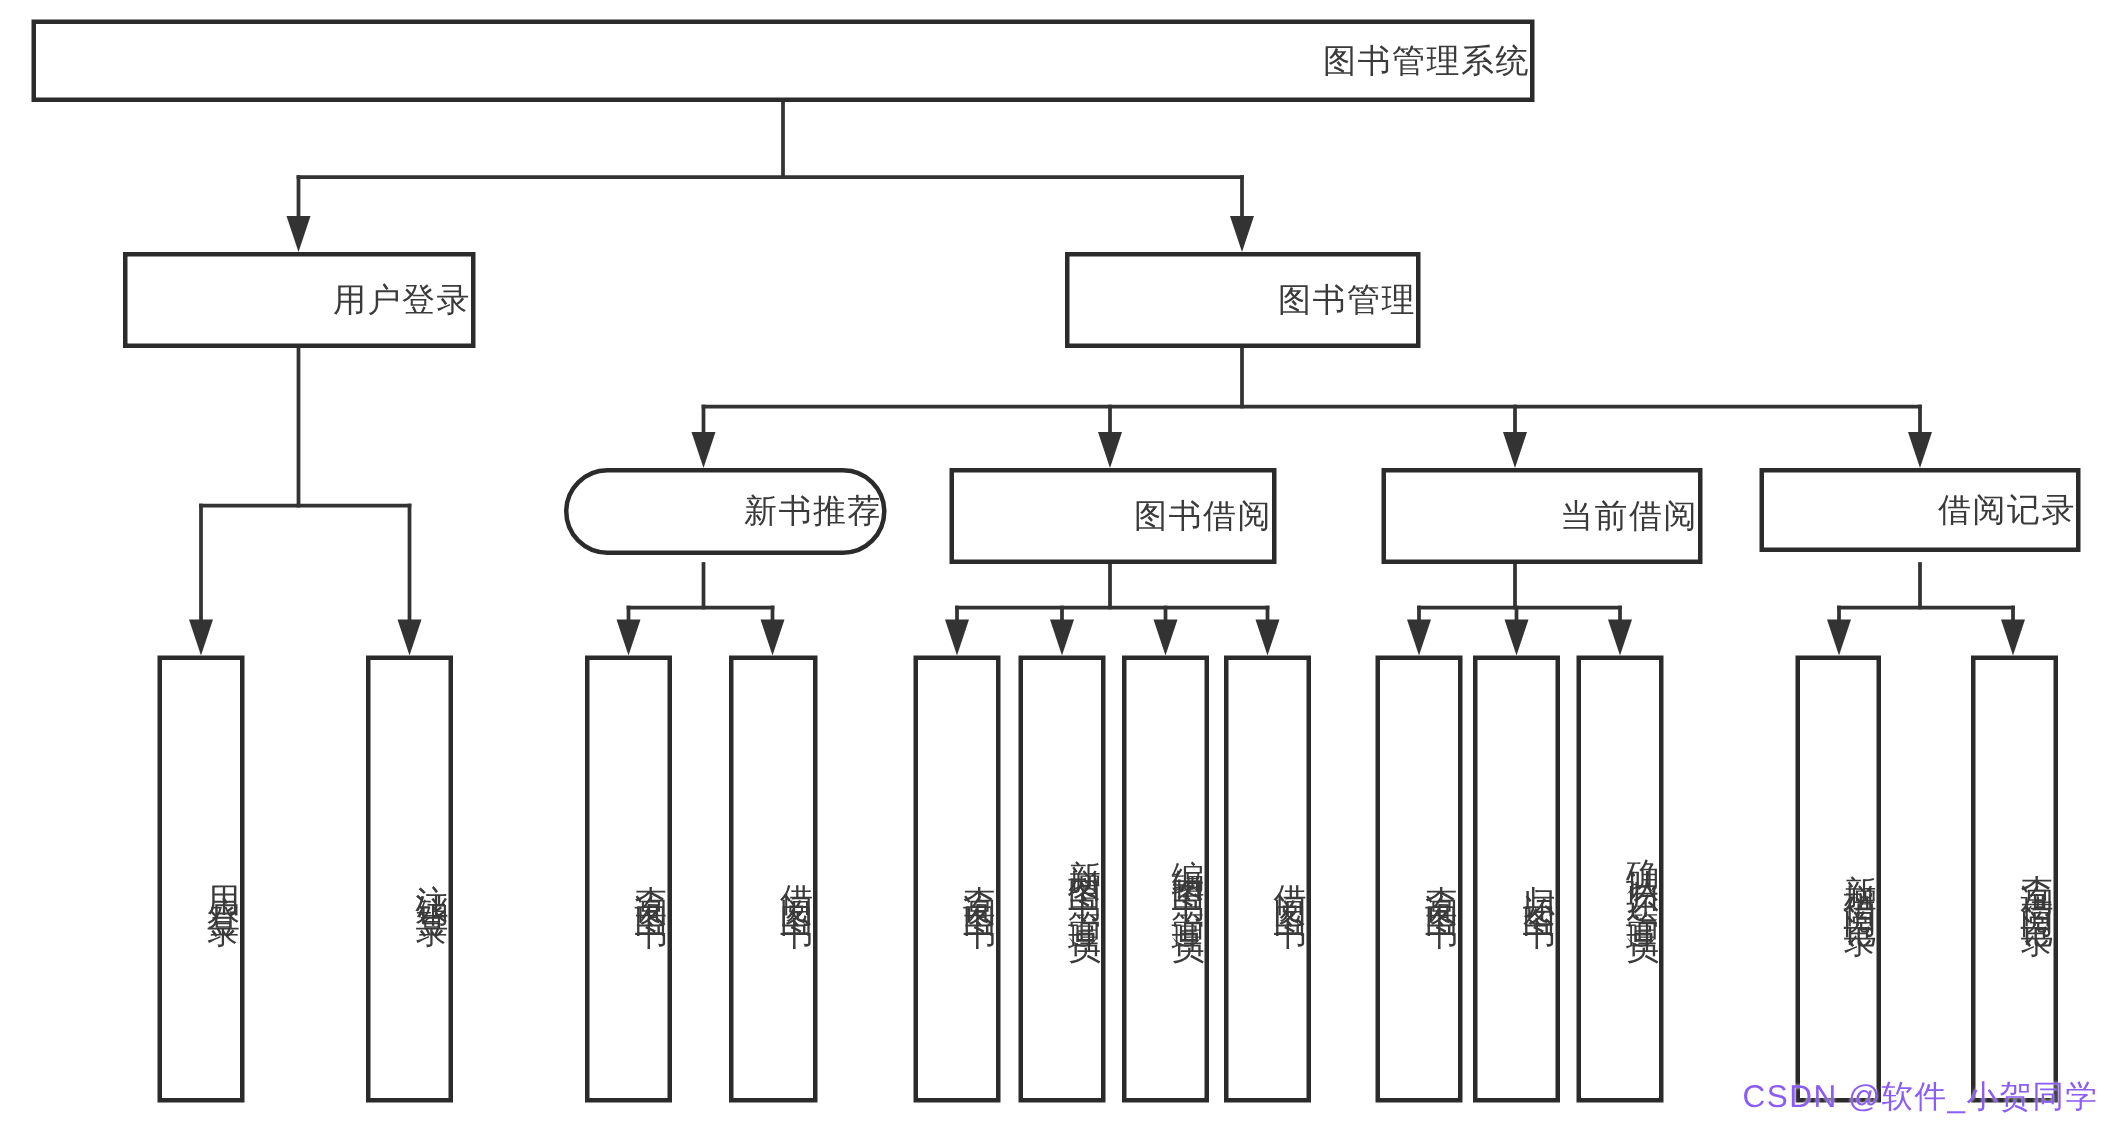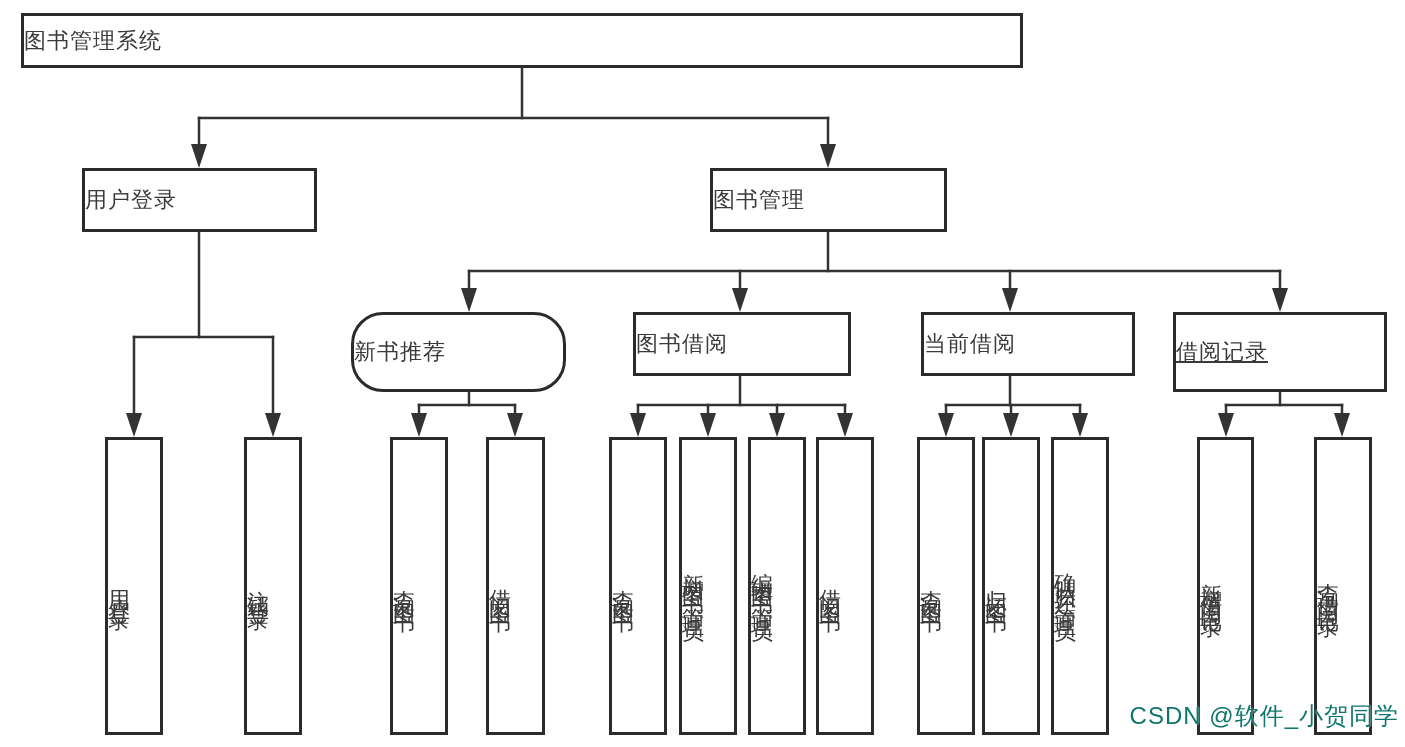--- a/index.html
+++ b/index.html
@@ -23,21 +23,21 @@
     height: 747px;
     z-index: 0;
   }
   .node {
     position: absolute;
     box-sizing: border-box;
     background: #ffffff;
     border: 3px solid #2b2b2b;
     display: flex;
     align-items: center;
-    justify-content: flex-start;
+    justify-content: flex-end;
     z-index: 1;
   }
   .hbox span {
     font-size: 22px;
     letter-spacing: 1px;
     white-space: nowrap;
   }
   .vbox {
     top: 437px;
     height: 298px;
@@ -46,24 +46,24 @@
     writing-mode: vertical-rl;
     text-orientation: mixed;
     font-size: 22px;
     letter-spacing: 7px;
     line-height: 1;
     white-space: nowrap;
   }
   .watermark {
     position: absolute;
     right: 6px;
-    bottom: 15px;
+    bottom: 2px;
     z-index: 2;
-    font-size: 24px;
-    color: #0f766e;
+    font-size: 21px;
+    color: #8b5cf6;
     text-shadow: 0 0 2px #ffffff;
     letter-spacing: 1px;
     white-space: nowrap;
   }
 </style>
 </head>
 <body>
 
 <div class="stage">
 
@@ -140,30 +140,30 @@
     <span>图书管理系统</span>
   </div>
 
   <div class="node hbox" style="left:82px; top:168px; width:235px; height:64px;">
     <span>用户登录</span>
   </div>
   <div class="node hbox" style="left:710px; top:168px; width:237px; height:64px;">
     <span>图书管理</span>
   </div>
 
-  <div class="node hbox" style="left:351px; top:312px; width:215px; height:80px;border-radius:32px;">
+  <div class="node hbox" style="left:376px; top:312px; width:215px; height:58px;border-radius:32px;">
     <span>新书推荐</span>
   </div>
   <div class="node hbox" style="left:633px; top:312px; width:218px; height:64px;">
     <span>图书借阅</span>
   </div>
   <div class="node hbox" style="left:903px; top:312px; width:214px; height:64px;margin-left:18px;">
     <span>当前借阅</span>
   </div>
-  <div class="node hbox" style="left:1173px; top:312px; width:214px; height:80px;text-decoration:underline;">
+  <div class="node hbox" style="left:1173px; top:312px; width:214px; height:56px;">
     <span>借阅记录</span>
   </div>
 
   <div class="node vbox" style="left:105px; width:58px;">
     <span>用户登录</span>
   </div>
   <div class="node vbox" style="left:244px; width:58px;">
     <span>注销登录</span>
   </div>
 

